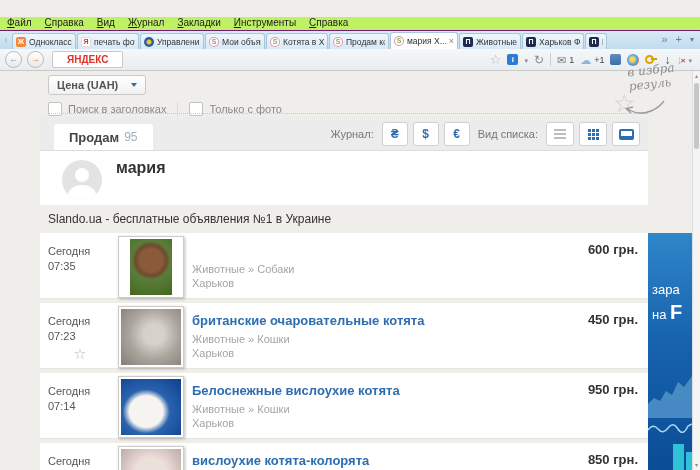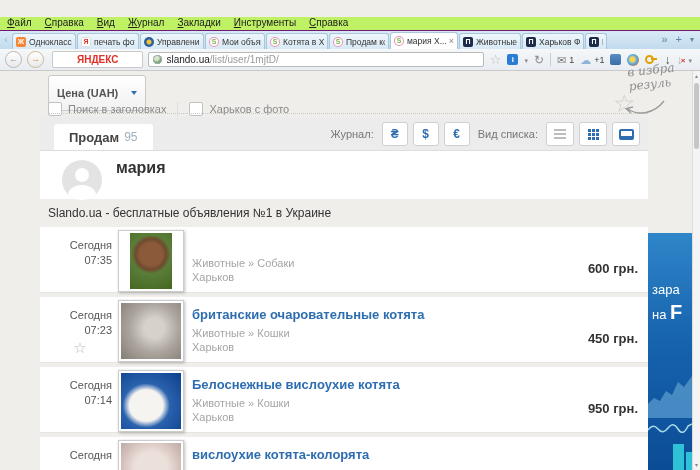--- a/index.html
+++ b/index.html
@@ -39,21 +39,21 @@
   .tb-glyph{font-size:11px;line-height:12px;}
   .g-chevR::before{content:"\bb";}.g-plus::before{content:"+";}.g-caret::before{content:"\25be";font-size:8px;}
   
   .navbar{position:absolute;top:49px;left:0;right:0;height:22px;background:linear-gradient(#f5f7f9,#e9edf1);
     border-bottom:1px solid #c9c9c9;display:flex;align-items:center;box-sizing:border-box;}
   .nav-round{width:15px;height:15px;border-radius:50%;border:1px solid #b8b8b8;background:linear-gradient(#fff,#e9e9e9);
     color:#9a9a9a;font-size:9px;line-height:14px;text-align:center;margin-left:5px;flex:none;}
   .g-back::before{content:"\2190";}
   .nav-fwd{color:#e8913d;border-color:#cdb79a;}
   .g-fwd::before{content:"\2192";}
-  .yandex-btn{margin-left:8px;height:15px;background:#fff;border:1px solid #c9c9c9;border-radius:2px;padding:0 24px;
+  .yandex-btn{margin-left:8px;height:15px;background:#fff;border:1px solid #c9c9c9;border-radius:2px;padding:0 14px;
     font-weight:bold;color:#e03127;font-size:10px;line-height:15px;flex:none;}
   .url-bar{margin-left:5px;width:336px;height:15px;background:#fff;border:1px solid #b9b9b9;border-radius:2px;
     display:flex;align-items:center;padding:0 4px;font-size:10px;box-sizing:border-box;flex:none;}
   .globe-icon{width:9px;height:9px;border-radius:50%;flex:none;margin-right:4px;
     background:radial-gradient(circle at 40% 35%,#d8e8d0 0 2px,#7fae6e 4px,#5f94a8 6px);box-shadow:0 0 0 1px #aaa inset;}
   .url-domain{color:#222;}
   .url-path{color:#9a9a9a;}
   .nav-icons{margin-left:auto;display:flex;align-items:center;gap:6px;padding-right:8px;}
   .ni{font-size:11px;color:#7a7a7a;line-height:14px;}
   .g-star::before{content:"\2606";font-size:13px;color:#b9b9b9;}
@@ -69,21 +69,21 @@
   .globe-ext{width:12px;height:12px;border-radius:50%;background:radial-gradient(circle at 45% 45%,#ffd54f 0 2px,#42a5f5 5px,#ef6c00 7px);}
   .i-key{width:5px;height:5px;border:2px solid #e0a100;border-radius:50%;position:relative;margin-right:4px;}
   .i-key::after{content:"";position:absolute;left:4px;top:1px;width:6px;height:2px;background:#e0a100;}
   .g-down::before{content:"\2193";font-weight:bold;font-size:12px;color:#4a4a4a;}
   .dl-blocked{position:relative;}
   .dl-blocked::before{content:"\2193";font-weight:bold;font-size:12px;color:#b5b5b5;}
   .dl-blocked::after{content:"\d7";position:absolute;right:-3px;bottom:-1px;color:#d33;font-size:8px;font-weight:bold;}
   .g-caret2::before{content:"\25be";font-size:7px;color:#8a8a8a;}
   
   .page{position:absolute;top:71px;left:0;right:8px;bottom:0;background:#f0eeea;}
-  .price-btn{position:absolute;left:48px;top:4px;width:98px;height:36px;background:linear-gradient(#fff,#f1f1f1);
+  .price-btn{position:absolute;left:48px;top:4px;width:98px;height:20px;background:linear-gradient(#fff,#f1f1f1);
     border:1px solid #c9c9c9;border-radius:3px;font-size:11px;font-weight:bold;color:#555;
     display:flex;align-items:center;padding:0 8px;box-sizing:border-box;}
   .tri-down{width:0;height:0;border-left:3px solid transparent;border-right:3px solid transparent;
     border-top:4px solid #2e6eb0;margin-left:auto;}
   .checkrow{position:absolute;left:48px;top:31px;display:flex;align-items:center;font-size:11px;color:#8a8a8a;}
   .checkbox{width:12px;height:12px;background:#fff;border:1px solid #c2c2c2;border-radius:2px;margin-right:6px;flex:none;}
   .check-div{width:1px;height:14px;background:#ddd;margin:0 11px;}
   .dotted-sep{position:absolute;left:48px;width:600px;top:42px;border-top:1px dotted #c8c8c8;}
   
   .annot-text{position:absolute;left:628px;top:-8px;transform:rotate(-6deg);font-family:"DejaVu Serif",serif;
@@ -102,43 +102,43 @@
   .cur-btn{width:24px;height:22px;background:#fff;border:1px solid #d0d0d0;border-radius:3px;color:#2e6eb0;
     font-weight:bold;font-size:12px;display:flex;align-items:center;justify-content:center;}
   .view-btn{width:26px;height:22px;background:#fff;border:1px solid #d0d0d0;border-radius:3px;
     display:flex;align-items:center;justify-content:center;}
   .i-list-wrap{width:12px;height:10px;position:relative;}
   .i-list{position:absolute;top:0;left:0;width:12px;height:2px;background:#bdbdbd;box-shadow:0 4px #bdbdbd,0 8px #bdbdbd;}
   .i-grid-wrap{width:11px;height:11px;position:relative;}
   .i-grid{position:absolute;top:0;left:0;width:3px;height:3px;background:#2e6eb0;
     box-shadow:4px 0 #2e6eb0,8px 0 #2e6eb0,0 4px #2e6eb0,4px 4px #2e6eb0,8px 4px #2e6eb0,0 8px #2e6eb0,4px 8px #2e6eb0,8px 8px #2e6eb0;}
   .i-card{width:15px;height:11px;border:2px solid #2e6eb0;border-bottom-width:4px;border-radius:2px;box-sizing:border-box;}
-  .author{background:#fff;height:48px;position:relative;}
+  .author{background:#fff;height:54px;position:relative;}
   .avatar{position:absolute;left:22px;top:9px;width:40px;height:40px;border-radius:50%;background:#e3e3e3;overflow:hidden;}
   .avatar-head{position:absolute;left:13px;top:8px;width:14px;height:14px;border-radius:50%;background:#fff;}
   .avatar-body{position:absolute;left:6px;top:25px;width:28px;height:20px;border-radius:50% 50% 0 0;background:#fff;}
   .author-name{position:absolute;left:76px;top:8px;font-size:16px;font-weight:bold;color:#333;}
   .author-sub{position:absolute;left:76px;top:31px;font-size:11px;color:#a8a8a8;}
   .site-band{height:28px;display:flex;align-items:center;padding-left:8px;font-size:12px;color:#333;}
   .listing-row{background:#fff;height:66px;margin-bottom:4px;position:relative;border-bottom:1px solid #e7e5e1;box-sizing:border-box;}
-  .l-date{position:absolute;left:8px;top:11px;width:64px;text-align:right;font-size:11px;color:#555;line-height:15px;}
+  .l-date{position:absolute;left:8px;top:11px;width:64px;text-align:left;font-size:11px;color:#555;line-height:15px;}
   .l-star{position:absolute;left:8px;top:42px;width:64px;text-align:center;font-size:15px;color:#bbb;}
   .l-star::before{content:"\2606";}
   .l-thumb{position:absolute;left:78px;top:3px;width:60px;height:56px;background:#fff;border:1px solid #ccc;padding:2px;
     box-shadow:1px 1px 3px rgba(0,0,0,.25);display:flex;justify-content:center;}
   .l-thumb-img{height:100%;width:100%;}
   .thumb-portrait{width:42px;}
   .t1{background:radial-gradient(circle at 50% 38%,#8a5a3a 0 28%,#6f4a2e 38%,#5a7d3a 48%,#44671f 100%);}
   .t2{background:radial-gradient(circle at 55% 45%,#d6d1cb 0 22%,#aba49d 55%,#847d76 100%);}
   .t3{background:radial-gradient(ellipse at 42% 58%,#f6f4f0 0 34%,#2a62ae 48%,#0d3f8d 100%);}
   .t4{background:radial-gradient(circle at 50% 45%,#ece0db 0 38%,#d3bfba 68%,#b5a3a1 100%);}
   .l-title{position:absolute;left:152px;top:10px;font-size:13px;font-weight:bold;color:#2e6eb0;}
   .l-cat{position:absolute;left:152px;top:30px;font-size:11px;color:#a5a5a5;}
   .l-city{position:absolute;left:152px;top:44px;font-size:11px;color:#a5a5a5;}
-  .l-price{position:absolute;right:10px;top:9px;font-size:13px;font-weight:bold;color:#333;margin-top:25px;}
+  .l-price{position:absolute;right:10px;top:9px;font-size:13px;font-weight:bold;color:#333;}
   
   .banner{position:absolute;left:648px;top:233px;width:44px;height:237px;overflow:hidden;
     background:linear-gradient(180deg,#2f86c9 0%,#1763ae 45%,#0b4c96 100%);}
   .banner-text{position:absolute;left:4px;top:46px;color:#fff;font-size:13px;line-height:22px;white-space:nowrap;}
   .banner-f{font-size:20px;font-weight:bold;}
   .banner-chart{position:absolute;left:0;bottom:0;}
   
   .scrollbar{position:absolute;right:0;top:71px;width:8px;bottom:0;background:#f4f4f4;border-left:1px solid #ddd;box-sizing:border-box;}
   .sb-arrow{position:absolute;left:0;right:0;height:10px;text-align:center;color:#8a8a8a;font-size:6px;line-height:10px;}
   .sb-up{top:0;}.sb-up::before{content:"\25b4";}
@@ -208,25 +208,20 @@
       <span class="tb-glyph g-chevR"></span>
       <span class="tb-glyph g-plus"></span>
       <span class="tb-glyph g-caret"></span>
     </span>
   </div>
 
   <div class="navbar">
     <span class="nav-round g-back"></span>
     <span class="nav-round nav-fwd g-fwd"></span>
     <span class="yandex-btn">ЯНДЕКС</span>
-    <span class="url-bar">
-      <span class="globe-icon"></span>
-      <span class="url-domain">slando.ua</span>
-      <span class="url-path">/list/user/1mjtD/</span>
-    </span>
     <span class="nav-icons">
       <span class="ni g-star"></span>
       <span class="sq-ya"></span>
       <span class="ni g-caret2"></span>
       <span class="ni g-refresh"></span>
       <span class="ni-div"></span>
       <span class="ni g-mail"></span>
       <span class="badge">1</span>
       <span class="ni g-cloud"></span>
       <span class="badge">+1</span>
@@ -244,21 +239,21 @@
     <div class="price-btn">
       <span>Цена (UAH)</span>
       <span class="tri-down"></span>
     </div>
 
     <div class="checkrow">
       <span class="checkbox"></span>
       <span>Поиск в заголовках</span>
       <span class="check-div"></span>
       <span class="checkbox"></span>
-      <span>Харьков с фото</span>
+      <span>Только с фото</span>
     </div>
 
     <div class="dotted-sep"></div>
 
     <div class="annot-text">
       <div>в избра</div>
       <div>резуль</div>
     </div>
     <span class="annot-star"></span>
     <svg class="annot-arrow" width="44" height="18" viewBox="0 0 44 18">

